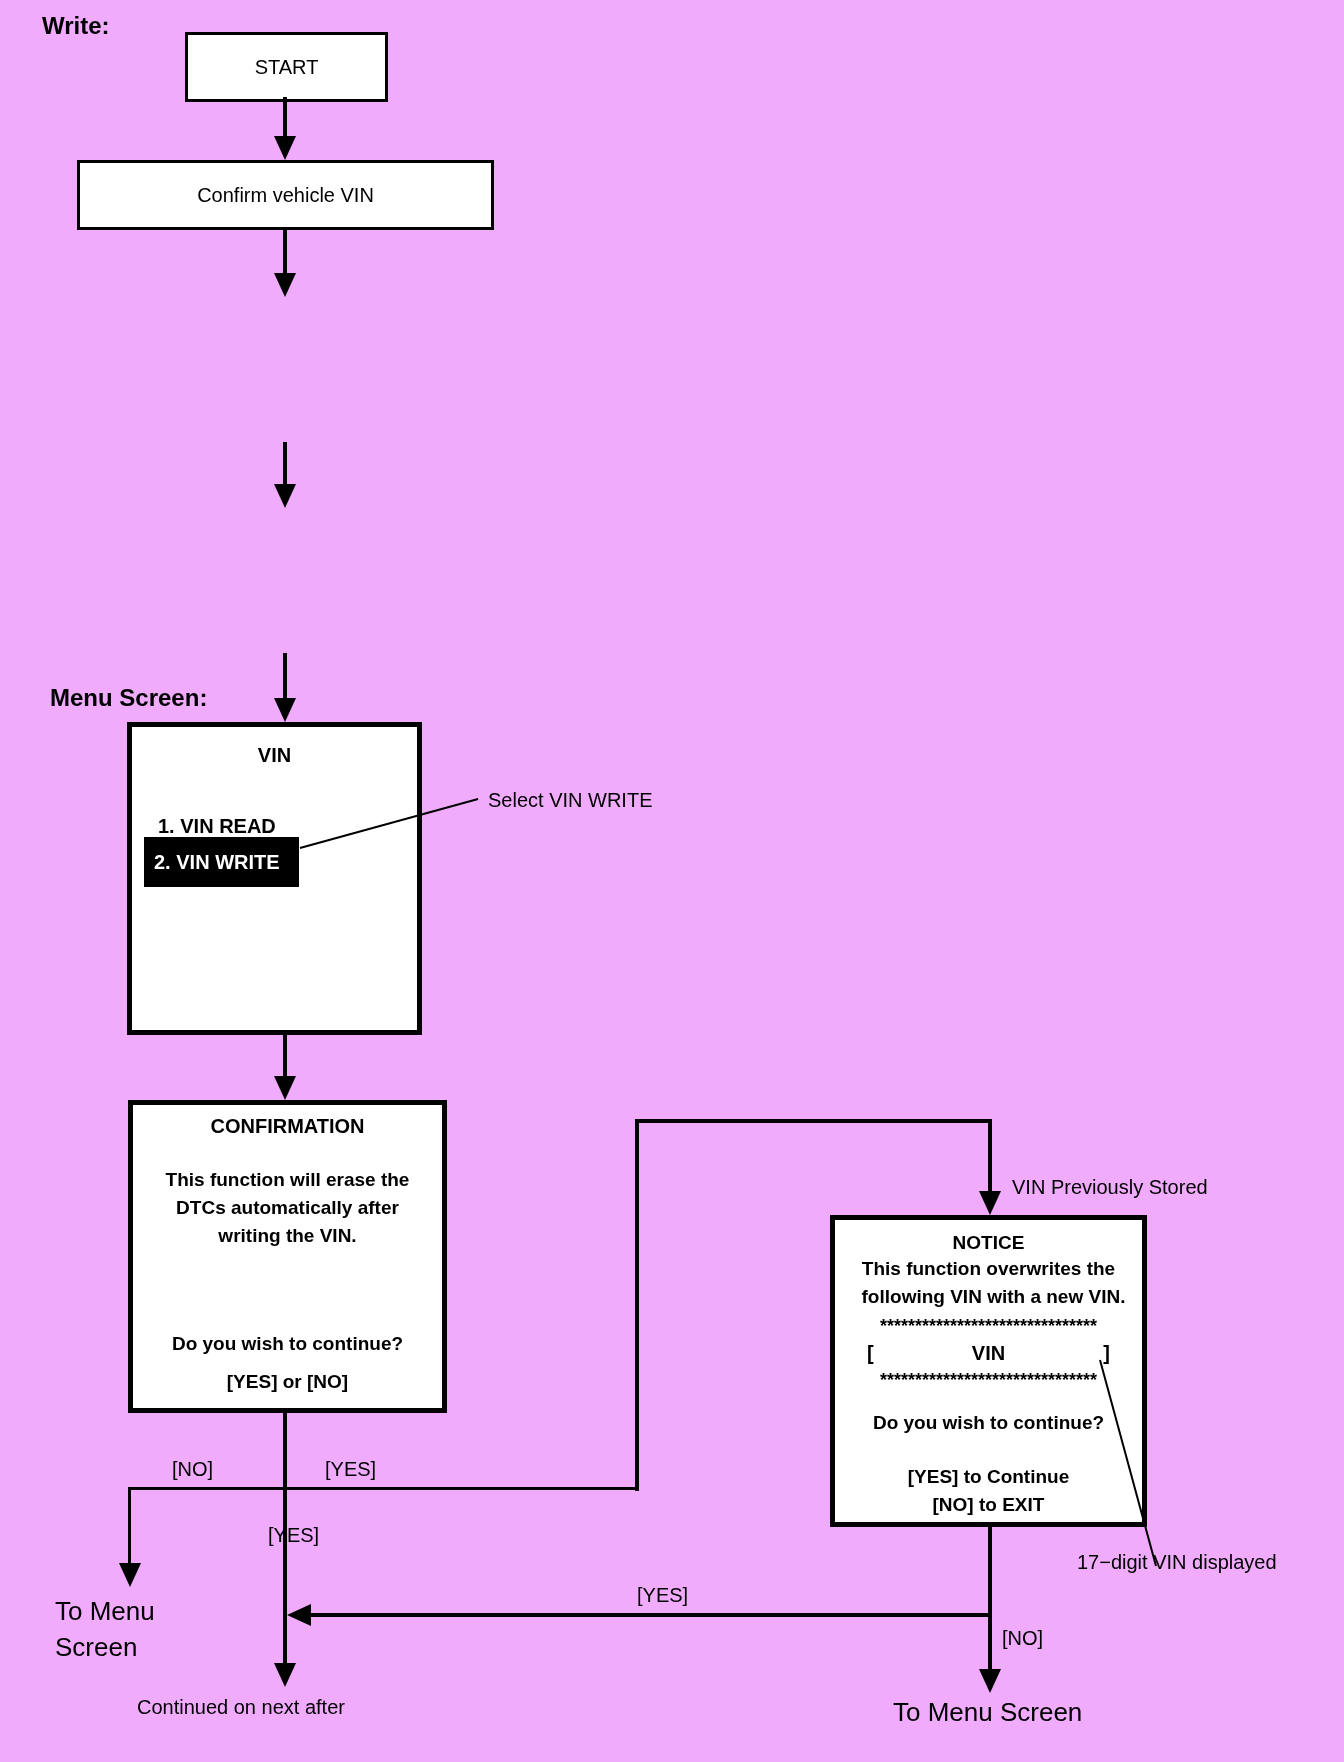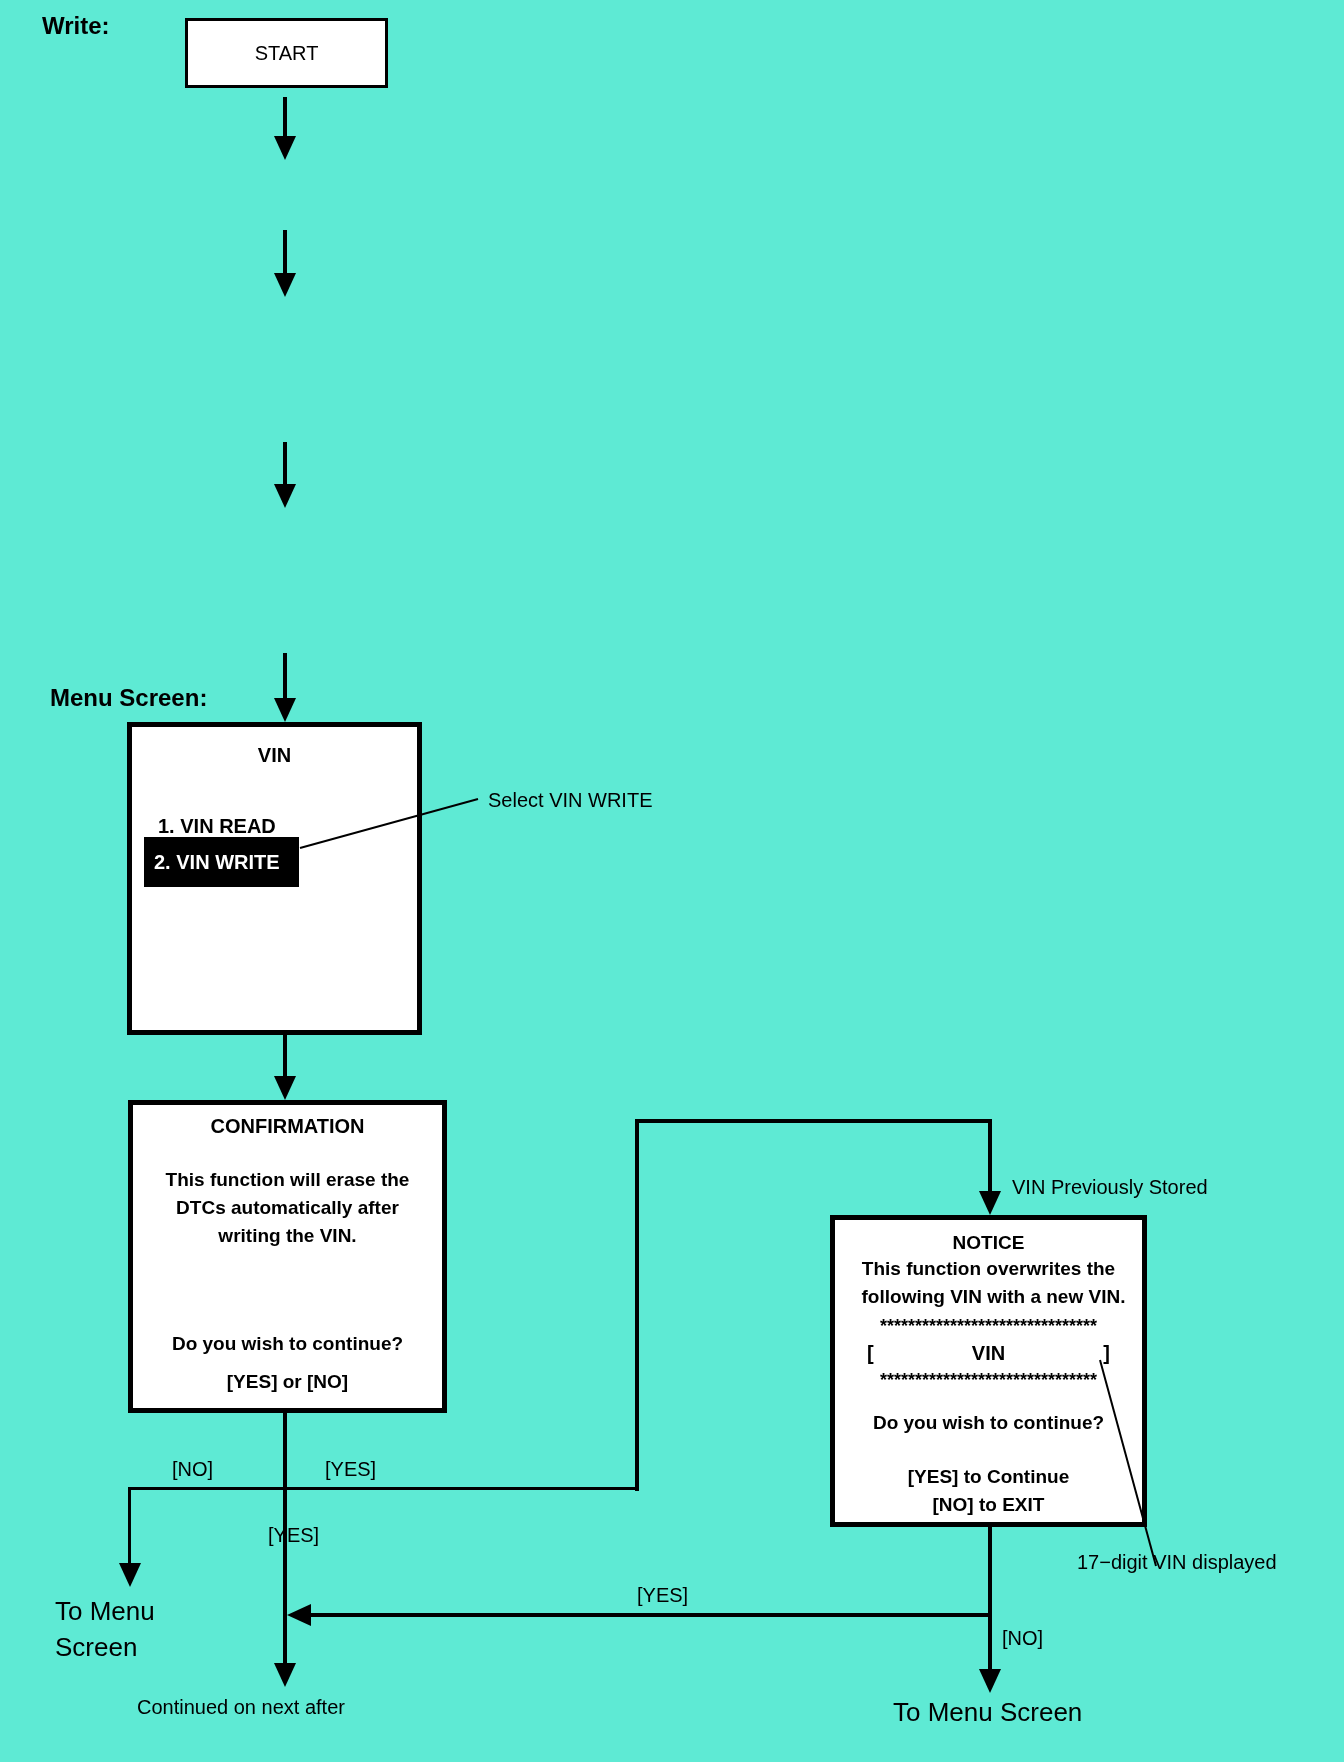--- a/index.html
+++ b/index.html
@@ -1,17 +1,17 @@
 <!DOCTYPE html>
 <html><head>
 <meta charset="utf-8">
 <style>
   html,body{margin:0;padding:0;background:#fff;}
   .canvas{
-    position:relative;width:1344px;height:1762px;background:#5eead4;
+    position:relative;width:1344px;height:1762px;background:#f0abfc;
     font-family:"Liberation Sans",sans-serif;color:#000;overflow:hidden;
   }
   .abs{position:absolute;}
   .box{
     position:absolute;border:3px solid #000;background:#fff;box-sizing:border-box;
   }
   .screen{
     position:absolute;border:5px solid #000;background:#fff;box-sizing:border-box;
   }
   .center-text{display:flex;align-items:center;justify-content:center;text-align:center;}
@@ -43,25 +43,26 @@
   }
   svg.overlay{position:absolute;left:0;top:0;pointer-events:none;}
 </style>
 </head>
 <body>
 
 <div class="canvas">
 
   <div class="lbl-big" style="left:42px;top:12px;">Write:</div>
 
-  <div class="box center-text" style="left:185px;top:18px;width:203px;height:70px;font-size:20px;">START</div>
+  <div class="box center-text" style="left:185px;top:32px;width:203px;height:70px;font-size:20px;">START</div>
 
   <div class="vline" style="left:283px;top:97px;height:43px;"></div>
   <div class="ah-down" style="left:274px;top:136px;"></div>
 
+  <div class="box center-text" style="left:77px;top:160px;width:417px;height:70px;font-size:20px;">Confirm vehicle VIN</div>
 
   <div class="vline" style="left:283px;top:230px;height:47px;"></div>
   <div class="ah-down" style="left:274px;top:273px;"></div>
 
 
   <div class="vline" style="left:283px;top:442px;height:44px;"></div>
   <div class="ah-down" style="left:274px;top:484px;"></div>
 
 
   <div class="vline" style="left:283px;top:653px;height:49px;"></div>

